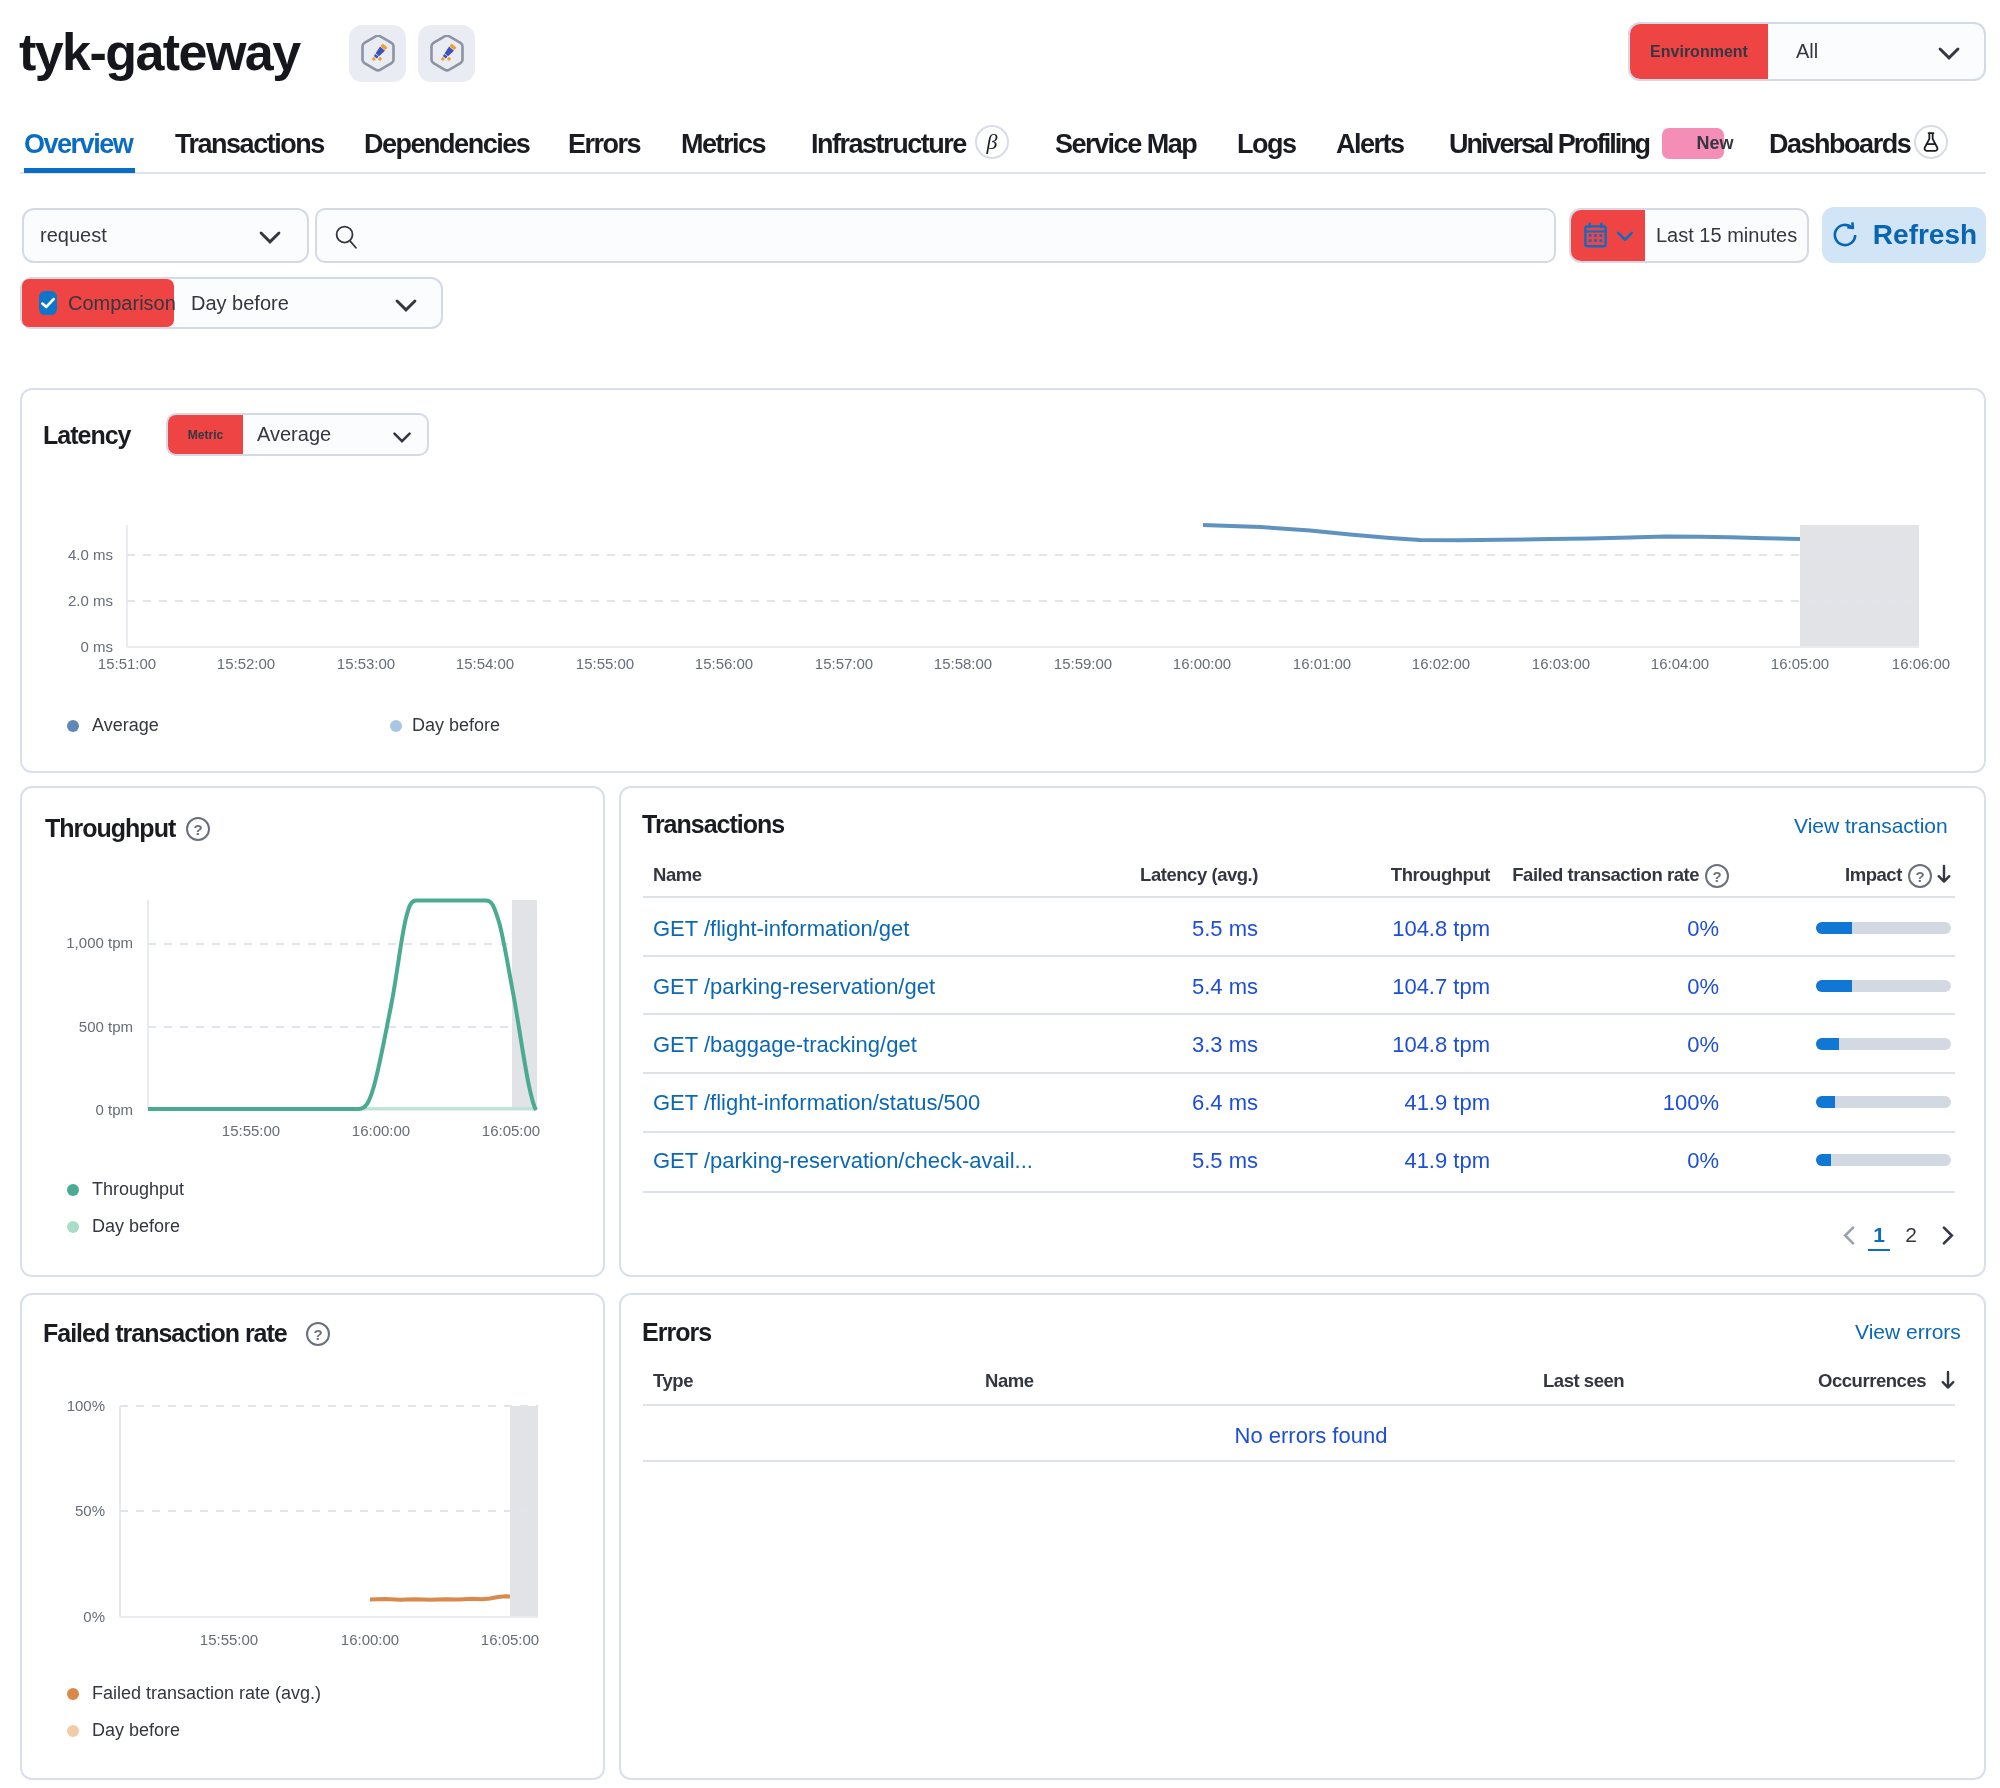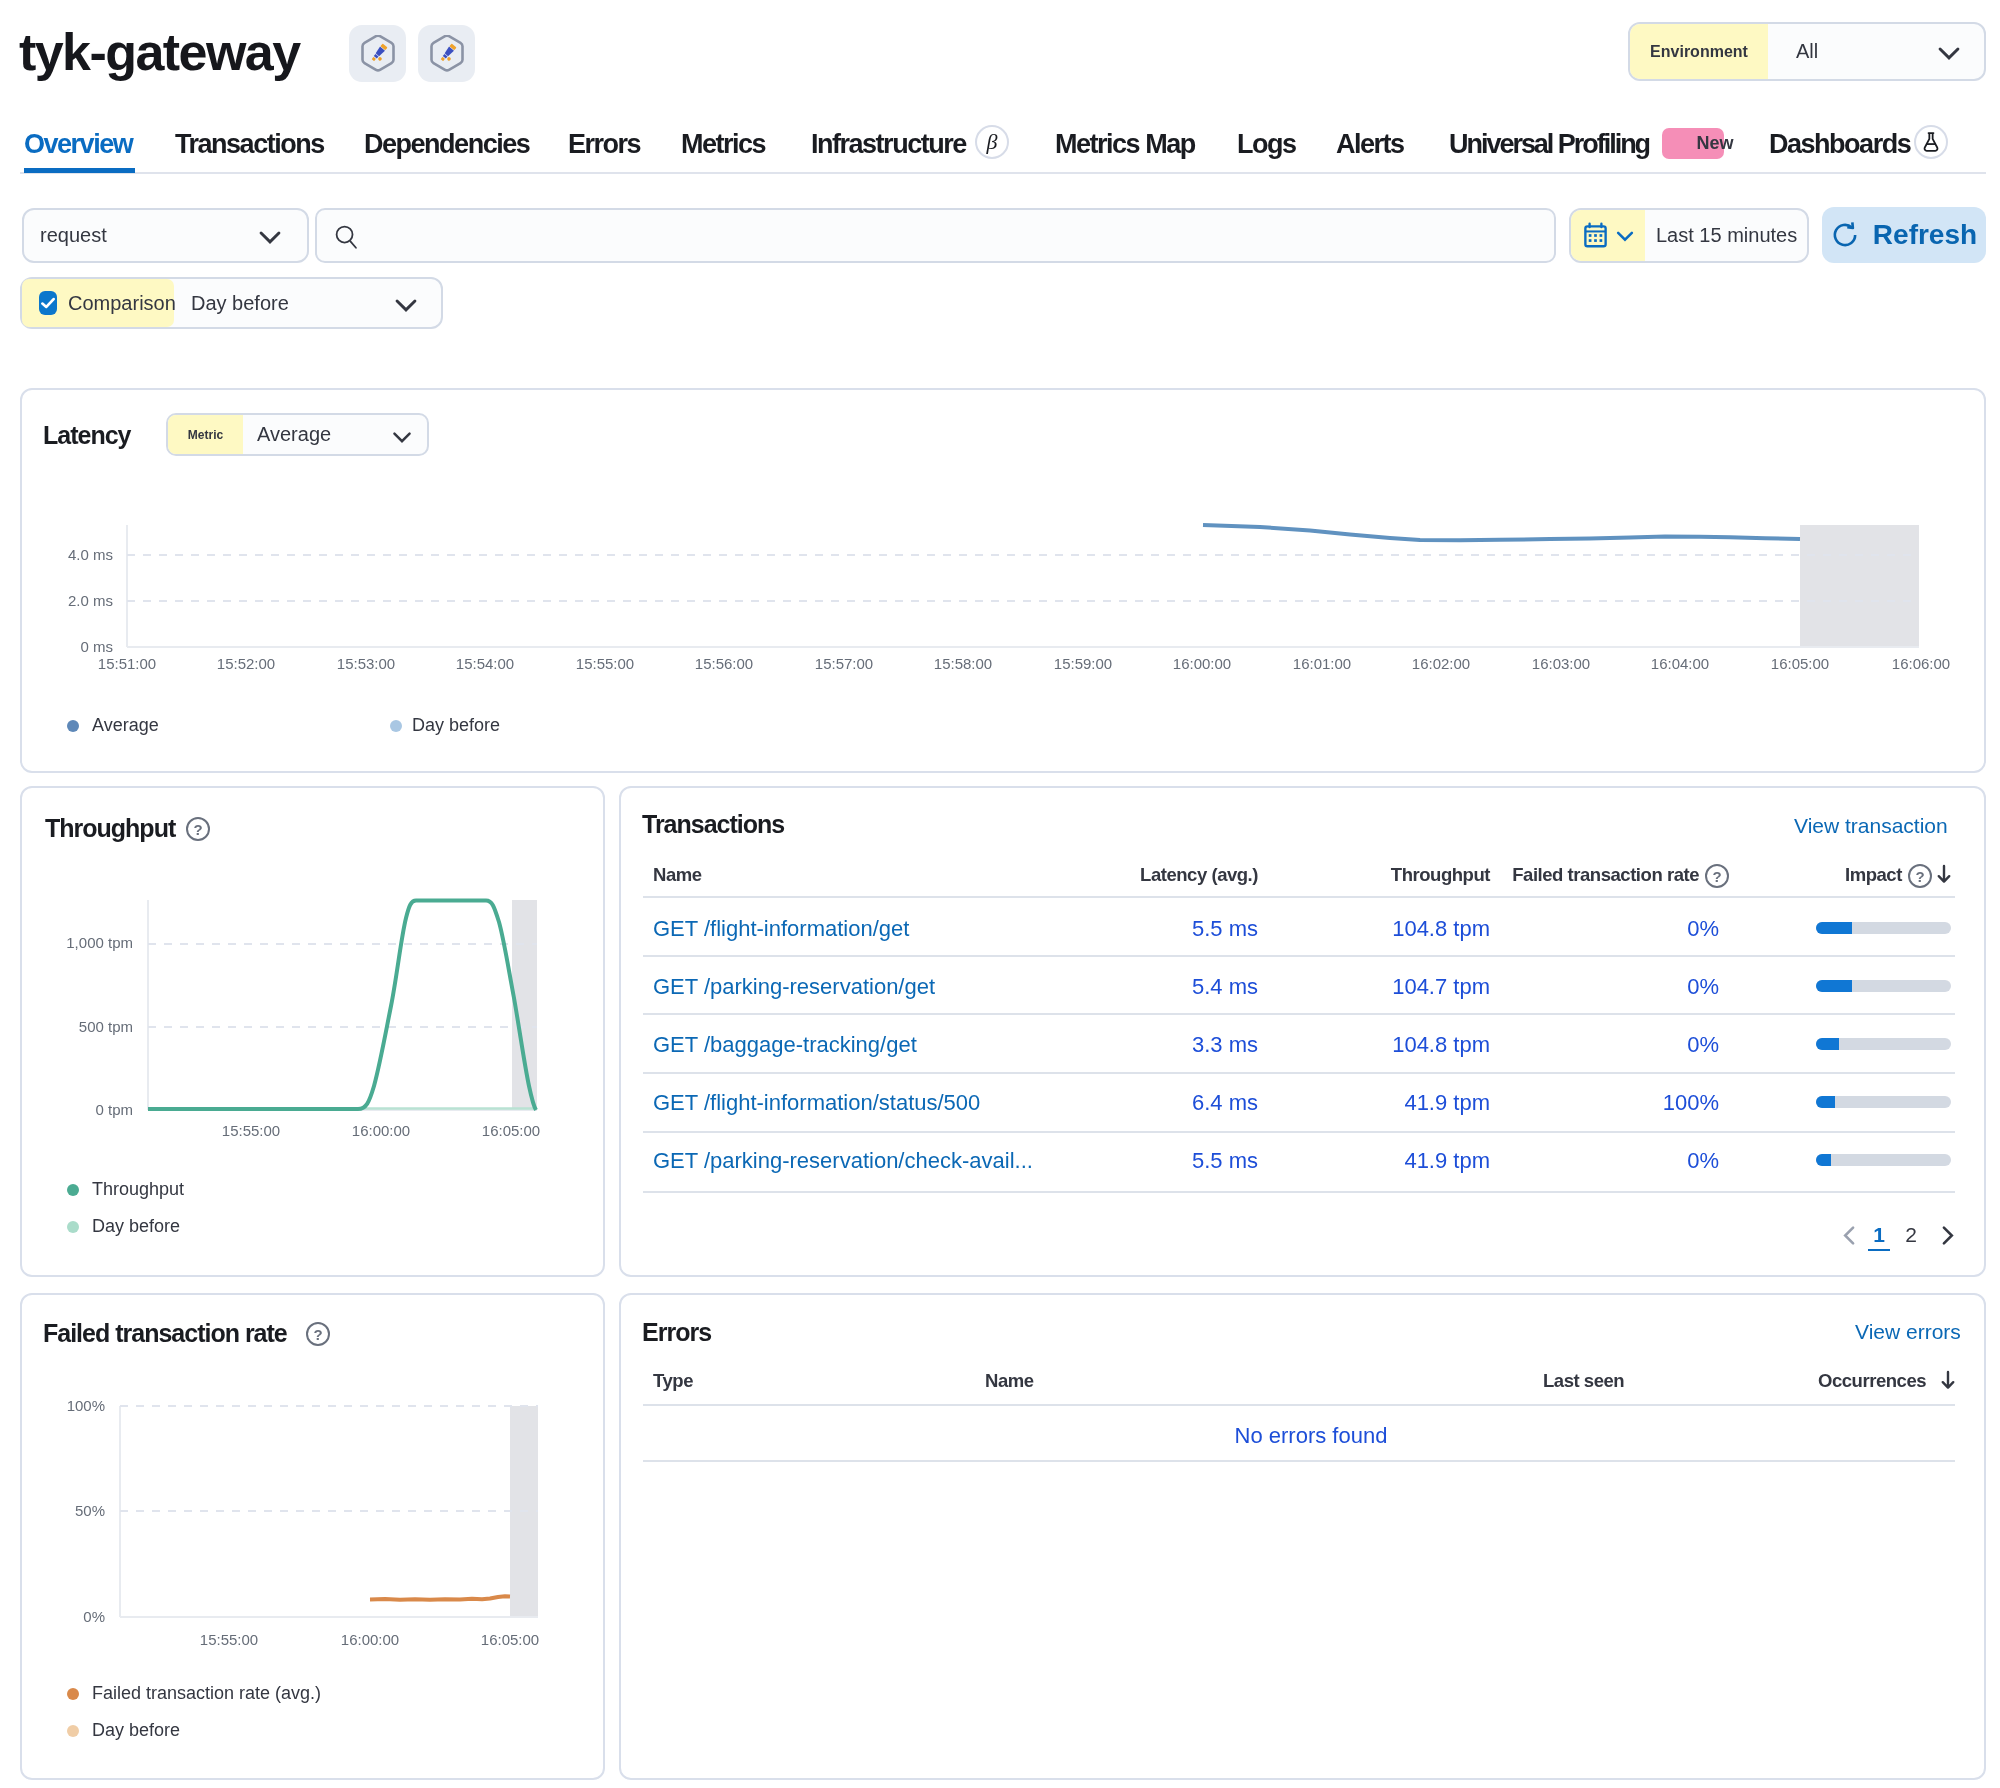--- a/index.html
+++ b/index.html
@@ -2,21 +2,21 @@
 <html><head>
 <meta charset="utf-8">
 <style>
   * { margin:0; padding:0; box-sizing:border-box; }
   html,body { width:2000px; height:1788px; background:#fff; font-family:"Liberation Sans", sans-serif; color:#343741; }
   .abs { position:absolute; }
   .panel { position:absolute; background:#fff; border:2px solid #d9dfeb; border-radius:12px; }
   .ptitle { position:absolute; font-size:25px; font-weight:700; color:#1a1c21; white-space:nowrap; letter-spacing:-0.04em; }
   .link { color:#0b68b5; font-weight:400; }
   .ctl { position:absolute; background:#fbfcfd; border:2px solid #d3dae6; border-radius:12px; display:flex; align-items:center; }
-  .ctl .prepend { background:#fef9c3; height:100%; display:flex; align-items:center; justify-content:center; border-radius:10px 0 0 10px; }
+  .ctl .prepend { background:#ef4444; height:100%; display:flex; align-items:center; justify-content:center; border-radius:10px 0 0 10px; }
   .chev { width:26px; height:26px; }
   .axis-t { font-size:15px; fill:#666d78; font-family:"Liberation Sans",sans-serif; }
   .dot { position:absolute; width:12px; height:12px; border-radius:50%; }
   .legtxt { position:absolute; font-size:18px; color:#343741; white-space:nowrap; }
   .th { position:absolute; font-size:18.5px; font-weight:700; color:#343741; white-space:nowrap; letter-spacing:-0.025em; }
   .td { position:absolute; font-size:22px; color:#1d4ed8; white-space:nowrap; }
   .hrow { position:absolute; background:#dde2ea; height:2px; }
   .td.link { color:#0b68b5; font-weight:400; }
   .qicon { position:absolute; width:24px; height:24px; border:2px solid #69707d; border-radius:50%; color:#69707d; font-size:15px; font-weight:700; display:flex; align-items:center; justify-content:center; }
   .bar { position:absolute; width:135px; height:12px; background:#d3d9e2; border-radius:6px; }
@@ -65,21 +65,21 @@
 
   <div class="abs" style="left:20px; top:172px; width:1966px; height:2px; background:#dfe3ec;"></div>
   <div class="tab" style="left:24px; color:#0a6cc2;">Overview</div>
   <div class="abs" style="left:24px; top:168px; width:111px; height:5px; background:#0a6cc2;"></div>
   <div class="tab" style="left:175px;">Transactions</div>
   <div class="tab" style="left:364px;">Dependencies</div>
   <div class="tab" style="left:568px;">Errors</div>
   <div class="tab" style="left:681px;">Metrics</div>
   <div class="tab" style="left:811px;">Infrastructure</div>
   <div class="tcirc" style="left:975px; font-size:22px; font-style:italic; font-family:'Liberation Serif',serif; color:#1a1c21;">β</div>
-  <div class="tab" style="left:1055px;">Metrics Map</div>
+  <div class="tab" style="left:1055px;">Service Map</div>
   <div class="tab" style="left:1237px;">Logs</div>
   <div class="tab" style="left:1336px;">Alerts</div>
   <div class="tab" style="left:1449px; letter-spacing:-0.075em;">Universal Profiling</div>
   <div class="abs" style="left:1662px; top:128px; width:62px; height:31px; background:#f58eb7; border-radius:7px; display:flex; align-items:center; justify-content:center; font-size:18px; font-weight:700; color:#343741;padding-left:44px;">New</div>
   <div class="tab" style="left:1769px;">Dashboards</div>
   <div class="tcirc" style="left:1914px;">
     <svg width="22" height="22" viewBox="0 0 16 16">
         <path d="M6.2 1.5 h3.6 M6.8 1.5 v4.2 L3.4 12.2 a1.6 1.6 0 0 0 1.5 2.2 h6.2 a1.6 1.6 0 0 0 1.5-2.2 L9.2 5.7 V1.5" fill="none" stroke="#1a1c21" stroke-width="1.3" stroke-linecap="round" stroke-linejoin="round"></path>
         <path d="M4.6 9.5 h6.8" stroke="#1a1c21" stroke-width="1.3"></path>
       </svg>

